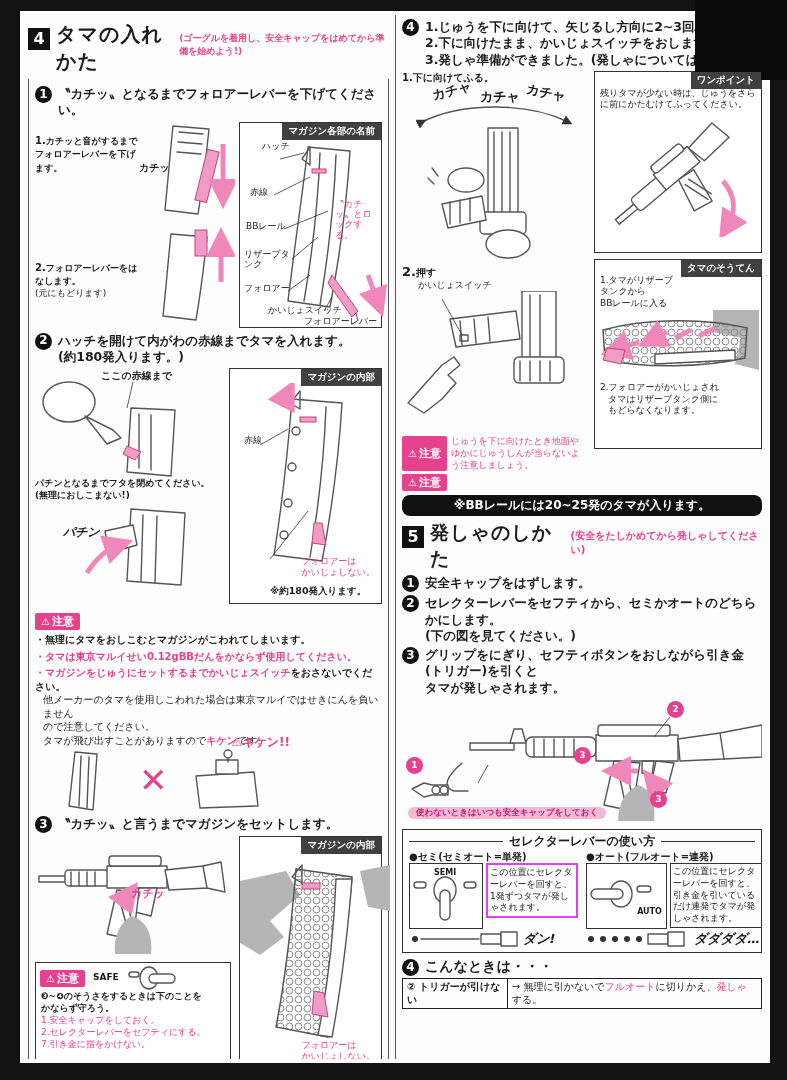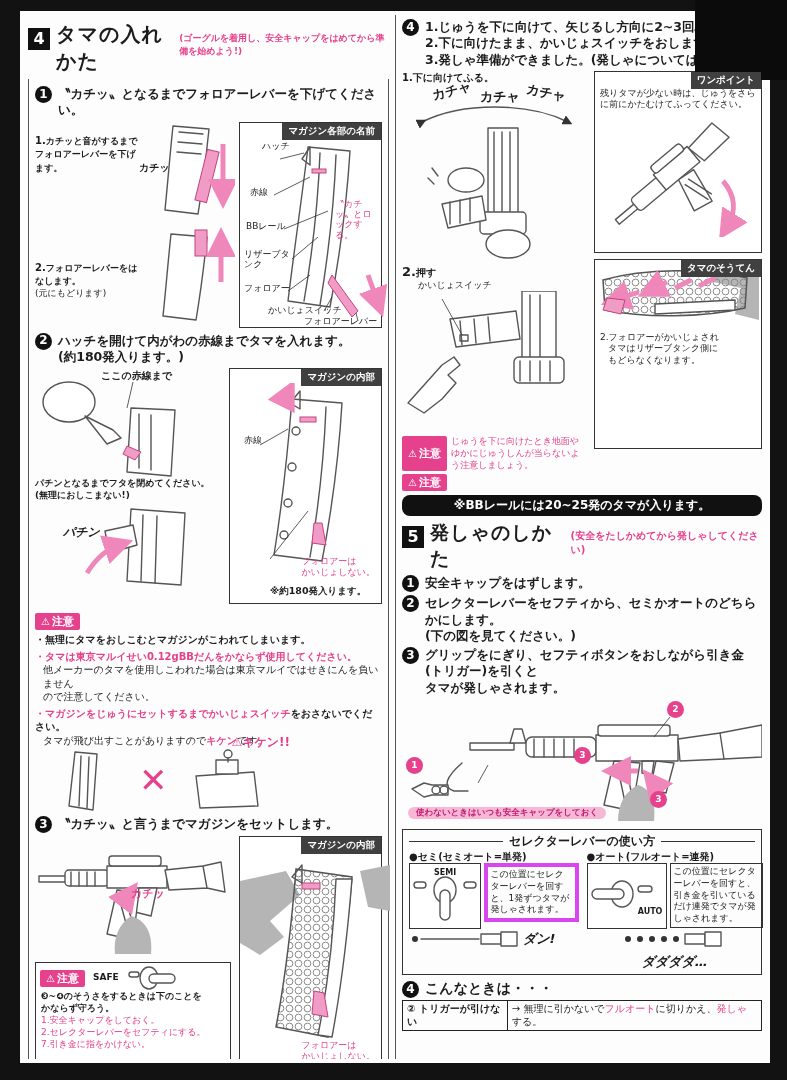--- a/index.html
+++ b/index.html
@@ -174,22 +174,22 @@
         </div>
       </div>
 
       <div style="margin-top:4px;">
         <span class="cbadge">
               <span class="tri">⚠</span>
               <span>注意</span>
             </span>
         <div class="sm b" style="margin-top:3px;">・無理にタマをおしこむとマガジンがこわれてしまいます。</div>
         <div class="sm b pink" style="margin-top:3px;">・タマは東京マルイせい0.12gBBだんをかならず使用してください。</div>
+        <div class="sm b" style="margin-top:3px;"><span class="pink">・マガジンをじゅうにセットするまでかいじょスイッチ</span><span>をおさないでください。</span></div>
         <div class="sm" style="padding-left:8px;"><span>他メーカーのタマを使用しこわれた場合は東京マルイではせきにんを負いません</span><br><span>ので注意してください。</span></div>
-        <div class="sm b" style="margin-top:3px;"><span class="pink">・マガジンをじゅうにセットするまでかいじょスイッチ</span><span>をおさないでください。</span></div>
         <div class="sm" style="padding-left:8px;"><span>タマが飛び出すことがありますので</span><span class="pink b">キケン</span><span>です。</span></div>
         <div style="display:flex;align-items:center;gap:8px;height:66px;">
           <svg width="96" height="64" viewBox="0 0 96 64">
             <path class="lnf" d="M40 4 L62 6 L58 62 L34 58 Z"></path>
                 <path class="ln" d="M46 8 L44 58 M54 9 L52 60"></path>
           </svg>
           <span class="xmark">✕</span>
           <div style="position:relative;">
             <span class="lbl pink b" style="top:-12px;left:56px;font-size:12px;white-space:nowrap;">⚠<span>キケン!!</span></span>
             <svg width="120" height="64" viewBox="0 0 120 64">
@@ -335,20 +335,21 @@
               <rect class="lnf" x="70" y="42" width="38" height="9" rx="3"></rect>
               <path class="lnf" d="M112 52 L146 48 L150 70 L116 72 Z"></path>
               <path class="lnf" d="M84 70 L102 72 L96 108 L76 104 Z"></path>
               <path class="ln" d="M86 78 L94 104 M92 76 L100 102"></path>
             </g>
             <path class="pka" d="M128 70 C140 84 142 100 132 116" marker-end="url(#apk)" stroke-width="7"></path>
           </svg>
         </div>
         <div class="fbox" style="width:168px;height:190px;margin-top:6px;">
           <span class="boxtag">タマのそうてん</span>
+          <div class="xs" style="padding:15px 5px 0 5px;"><span>1.タマがリザーブ</span><br><span>タンクから</span><br><span>BBレールに入る</span></div>
           <svg width="164" height="70" viewBox="0 0 164 70">
             <path class="gray" d="M118 0 L164 0 L164 60 L140 54 L146 28 L118 22 Z"></path>
             <path d="M8 20 C50 8 110 8 152 18 L150 48 C108 58 48 58 10 50 Z" fill="url(#hex)" stroke="#555" stroke-width="1.5"></path>
             <path class="lnf" d="M60 44 L140 40 L140 50 L60 54 Z"></path>
             <path class="pka" d="M120 18 L104 26 M96 20 L80 28 M72 22 L56 30" marker-end="url(#apk)" stroke-width="4"></path>
             <path class="pka" d="M44 32 L20 40" marker-end="url(#apk)" stroke-width="4"></path>
             <path class="pkf" d="M12 38 L30 40 L26 54 L8 50 Z"></path>
           </svg>
           <div class="xs" style="padding:2px 5px;"><span>2.フォロアーがかいじょされ</span><br><span style="padding-left:8px;">タマはリザーブタンク側に</span><br><span style="padding-left:8px;">もどらなくなります。</span></div>
         </div>
@@ -417,21 +418,21 @@
           <div style="display:flex;gap:3px;align-items:flex-start;">
             <div class="fbox" style="width:74px;height:66px;position:relative;">
               <span class="lbl b" style="top:4px;left:24px;font-size:8px;">SEMI</span>
               <svg width="70" height="62" viewBox="0 0 70 62">
                 <rect class="lnf" x="4" y="18" width="12" height="6" rx="3"></rect>
                 <rect class="lnf" x="54" y="18" width="12" height="6" rx="3"></rect>
                 <ellipse class="lnf" cx="35" cy="26" rx="11" ry="13"></ellipse>
                 <rect class="lnf" x="30" y="26" width="10" height="30" rx="5"></rect>
               </svg>
             </div>
-            <div class="xs" style="width:84px;border:4px solid #d946ef;padding:2px;">この位置にセレクターレバーを回すと、1発ずつタマが発しゃされます。</div>
+            <div class="xs" style="width:84px;border:2px solid #d946ef;padding:2px;">この位置にセレクターレバーを回すと、1発ずつタマが発しゃされます。</div>
           </div>
           <div style="display:flex;align-items:center;gap:4px;">
             <svg width="110" height="20" viewBox="0 0 110 20">
               <circle cx="6" cy="10" r="3" fill="#333"></circle>
                   <path class="ln" d="M12 10 L70 10"></path>
               <rect class="lnf" x="72" y="5" width="20" height="10"></rect>
                   <rect class="lnf" x="92" y="3" width="16" height="14"></rect>
             </svg>
             <span class="sfx" style="font-style:italic;">ダン!</span>
           </div>
@@ -442,21 +443,21 @@
             <div class="fbox" style="width:84px;height:66px;position:relative;">
               <span class="lbl b" style="bottom:12px;right:4px;font-size:8px;">AUTO</span>
               <svg width="70" height="62" viewBox="0 0 70 62">
                 <rect class="lnf" x="50" y="22" width="14" height="6" rx="3"></rect>
                 <ellipse class="lnf" cx="34" cy="30" rx="11" ry="13"></ellipse>
                 <rect class="lnf" x="4" y="25" width="32" height="10" rx="5"></rect>
               </svg>
             </div>
             <div class="xs" style="width:90px;border:1px solid #333;padding:2px;">この位置にセレクターレバーを回すと、引き金を引いているだけ連発でタマが発しゃされます。</div>
           </div>
-          <div style="display:flex;align-items:center;gap:4px;flex-direction:column;">
+          <div style="display:flex;align-items:center;gap:4px;">
             <svg width="104" height="20" viewBox="0 0 104 20">
               <circle cx="5" cy="10" r="3" fill="#333"></circle>
                   <circle cx="17" cy="10" r="3" fill="#333"></circle>
               <circle cx="29" cy="10" r="3" fill="#333"></circle>
                   <circle cx="41" cy="10" r="3" fill="#333"></circle>
               <circle cx="53" cy="10" r="3" fill="#333"></circle>
               <rect class="lnf" x="62" y="5" width="20" height="10"></rect>
                   <rect class="lnf" x="82" y="3" width="16" height="14"></rect>
             </svg>
             <span class="sfx" style="font-style:italic;">ダダダダ…</span>

